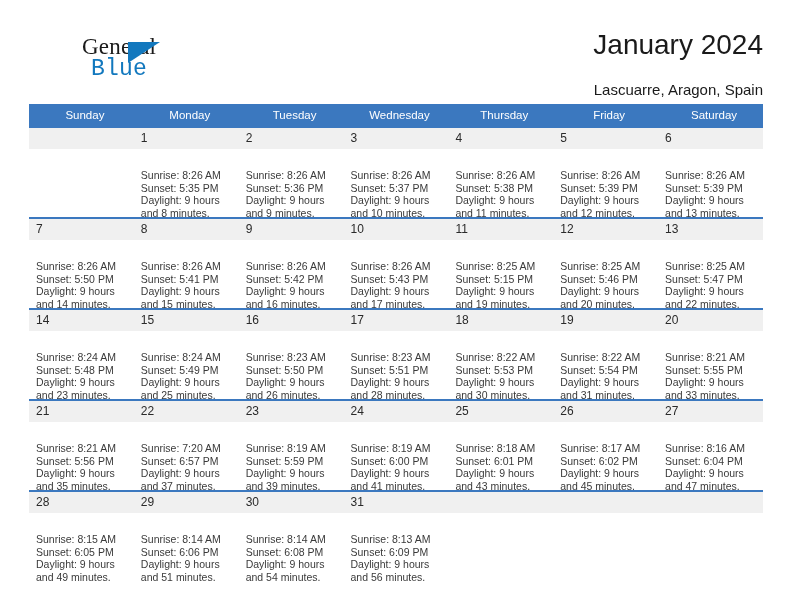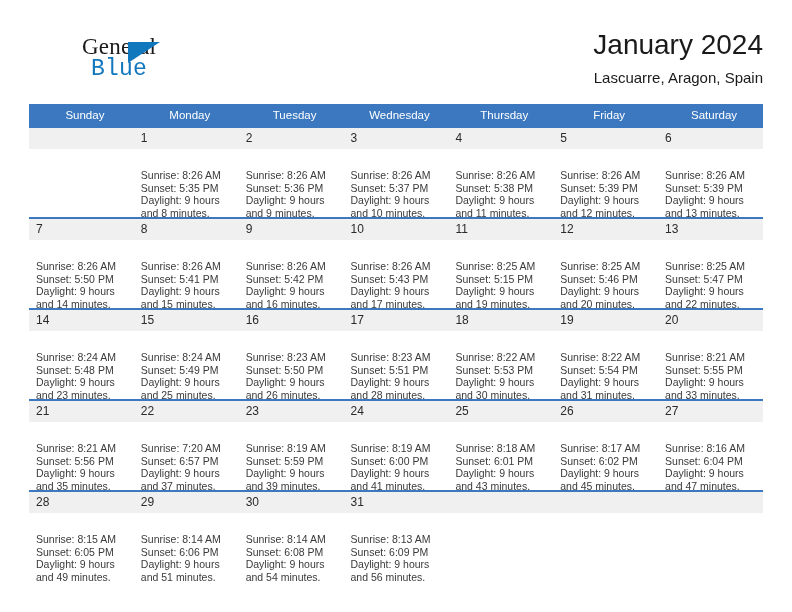--- a/index.html
+++ b/index.html
@@ -75,21 +75,21 @@
   .cal-title {
     font-size: 28px;
     color: #1a1a1a;
     line-height: 34px;
     white-space: nowrap;
   }
   .cal-subtitle {
     font-size: 15px;
     color: #1a1a1a;
     line-height: 20px;
-    margin-top: 6px;
+    margin-top: 18px;
     white-space: nowrap;
   }
 
   
   .calendar {
     position: absolute;
     left: 29px;
     top: 104px;
     width: 734px;
     border-collapse: collapse;

